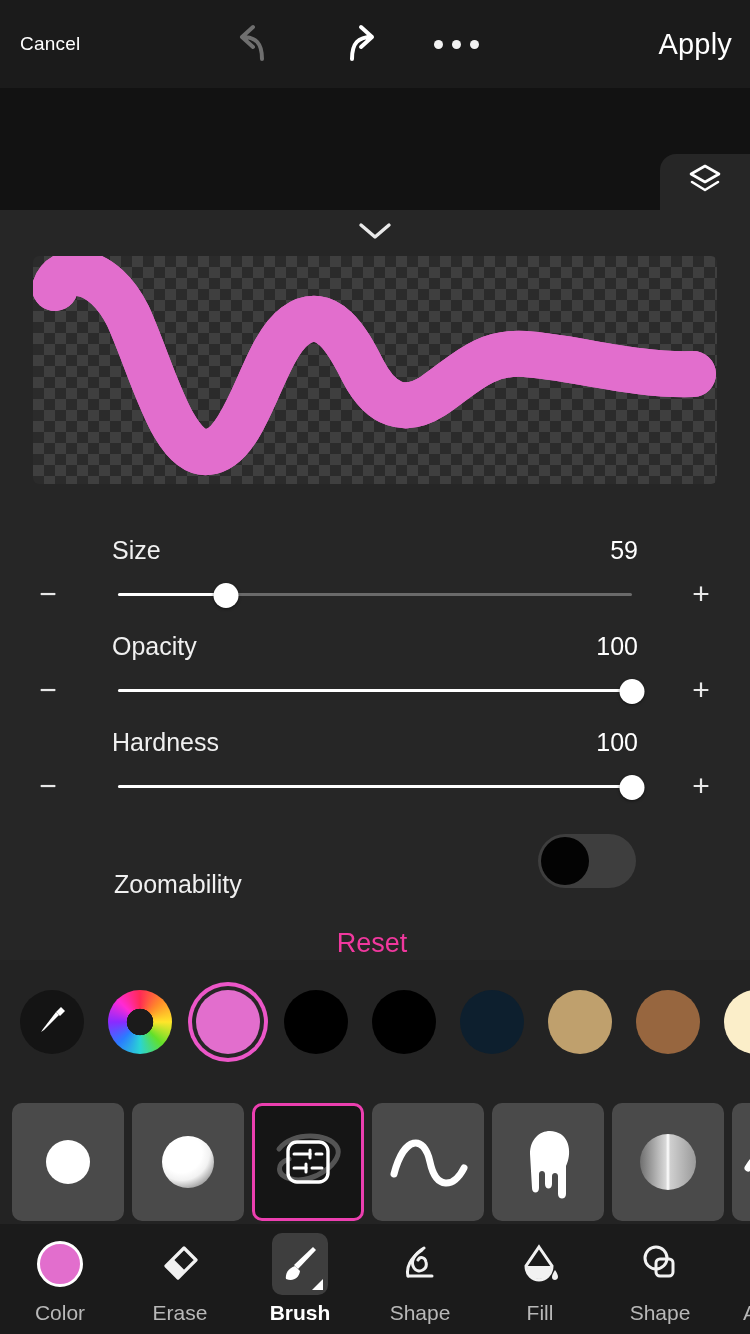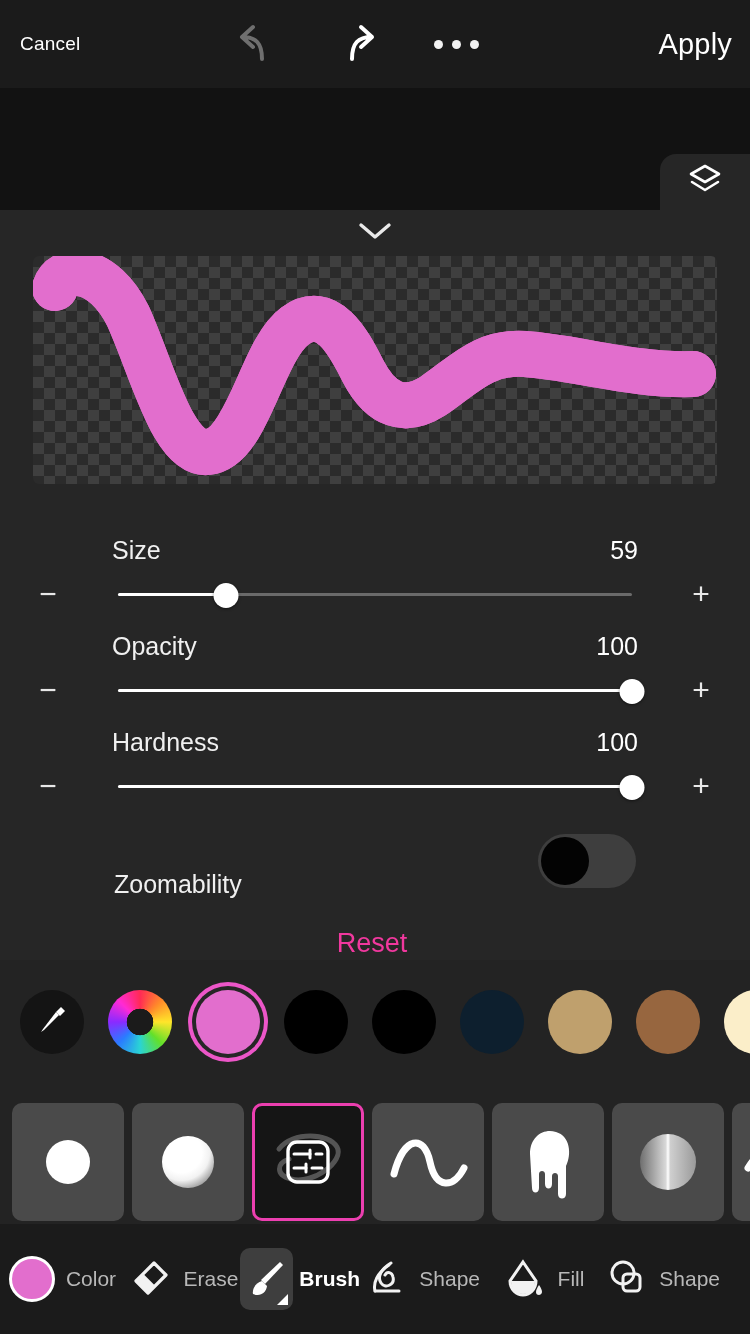--- a/index.html
+++ b/index.html
@@ -149,21 +149,21 @@
     background: linear-gradient(90deg, #6f6f6f 0%, #d8d8d8 46%, #ffffff 50%, #cfcfcf 54%, #9a9a9a 100%);
   }
 
   
   .bottomnav {
     position: absolute; left: 0; bottom: 0; width: 750px; height: 110px;
     background: #1b1b1b; display: flex; align-items: center;
   }
   .nav-item {
     width: 120px; height: 110px; flex: 0 0 auto; position: relative;
-    display: flex; flex-direction: row; align-items: center; justify-content: center; gap: 6px;
+    display: flex; flex-direction: column; align-items: center; justify-content: center; gap: 6px;
   }
   .nav-icon-box {
     width: 56px; height: 62px; border-radius: 10px;
     display: flex; align-items: center; justify-content: center; position: relative;
   }
   .nav-item.active .nav-icon-box { background: #3e3e3e; }
   .nav-item.active .nav-label { color: #ffffff; font-weight: bold; }
   .nav-label { font-size: 21px; color: #b8b8b8; }
   .nav-color-dot {
     width: 46px; height: 46px; border-radius: 50%;

